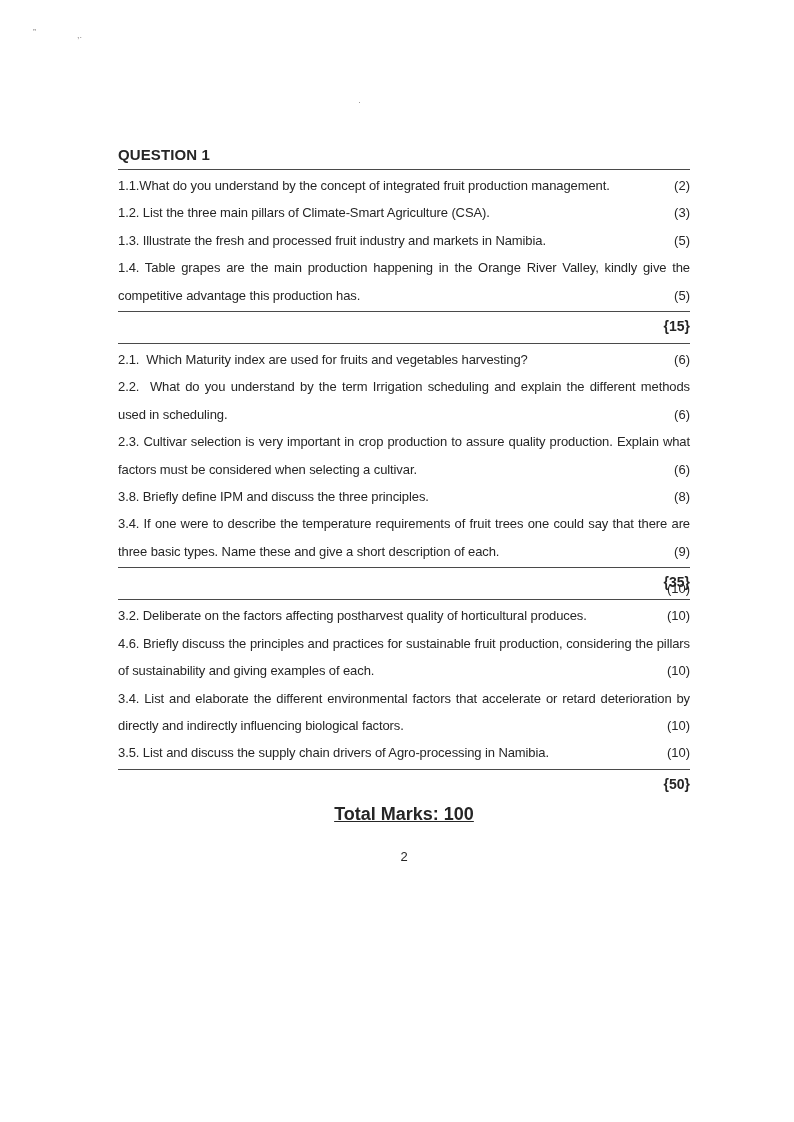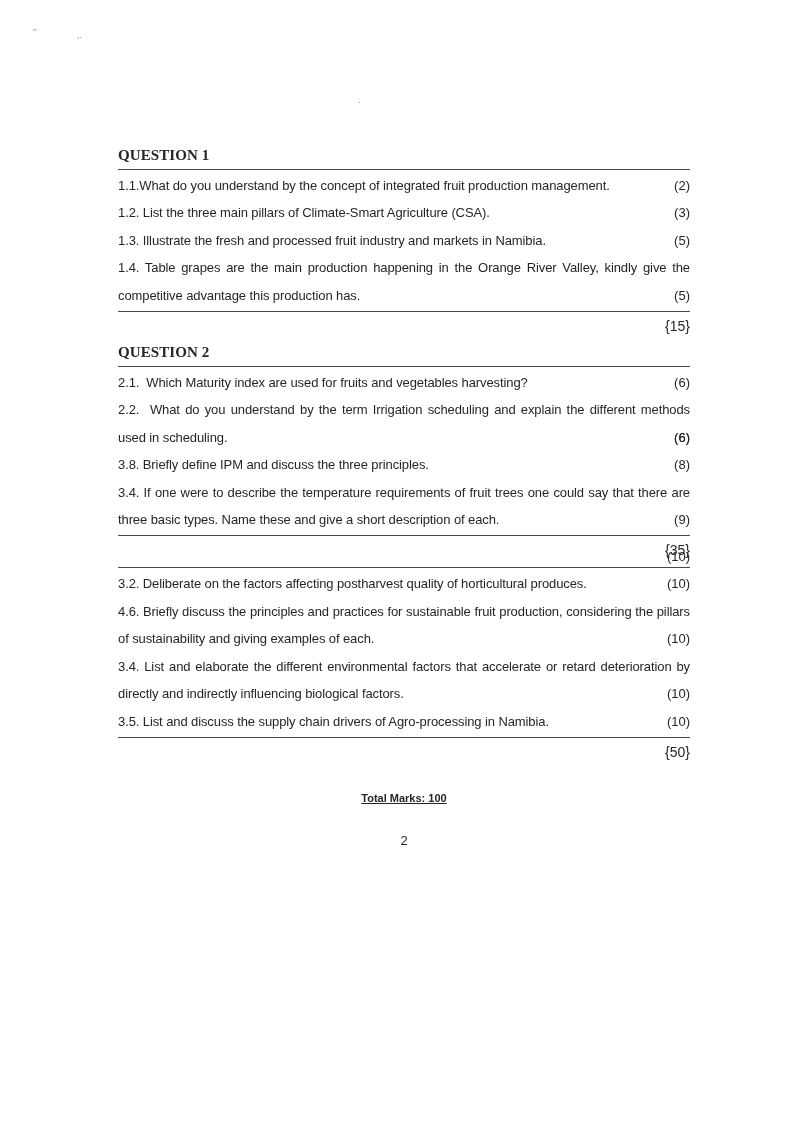--- a/index.html
+++ b/index.html
@@ -17,21 +17,20 @@
     top: 146px;
     width: 572px;
   }
   .question { margin-bottom: 4px; }
   .q-heading {
     font-size: 15px;
     font-weight: 700;
     line-height: 18px;
     margin: 0 0 5px 0;
     letter-spacing: 0.1px;
-    font-family: Liberation Serif, serif;
   }
   .rule {
     border: none;
     border-top: 1.7px solid #4a4a4a;
     margin: 0;
     height: 0;
   }
   .items { padding: 2px 0 2px 0; }
   .q-item {
     position: relative;
@@ -43,31 +42,31 @@
   }
   .q-mark {
     position: absolute;
     right: 0;
     bottom: 0;
     line-height: 27.4px;
     letter-spacing: 0;
   }
   .q-total {
     font-size: 14px;
-    font-weight: 400;
+    font-weight: 700;
     text-align: right;
     line-height: 26px;
     margin: 1px 0 0 0;
   }
   .total-marks {
     text-align: center;
-    font-size: 11px;
+    font-size: 18px;
     font-weight: 700;
     text-decoration: underline;
-    margin-top: 24px;
+    margin-top: 8px;
     line-height: 18px;
   }
   .page-number {
     text-align: center;
     font-size: 13px;
     margin-top: 26px;
     line-height: 16px;
   }
   .artifact {
     position: absolute;
@@ -95,26 +94,25 @@
       <p class="q-item"><span>1.1.What do you understand by the concept of integrated fruit production management.</span><span class="q-mark">(2)</span></p>
       <p class="q-item"><span>1.2. List the three main pillars of Climate-Smart Agriculture (CSA).</span><span class="q-mark">(3)</span></p>
       <p class="q-item"><span>1.3. Illustrate the fresh and processed fruit industry and markets in Namibia.</span><span class="q-mark">(5)</span></p>
       <p class="q-item"><span>1.4. Table grapes are the main production happening in the Orange River Valley, kindly give the competitive advantage this production has.</span><span class="q-mark">(5)</span></p>
     </div>
     <hr class="rule">
     <p class="q-total">{15}</p>
   </section>
 
   <section class="question">
-    <h2 class="q-heading">QUESTION 2</h2>
     <hr class="rule">
     <div class="items">
       <p class="q-item"><span>2.1.&nbsp; Which Maturity index are used for fruits and vegetables harvesting?</span><span class="q-mark">(6)</span></p>
       <p class="q-item"><span>2.2.&nbsp; What do you understand by the term Irrigation scheduling and explain the different methods used in scheduling.</span><span class="q-mark">(6)</span></p>
-      <p class="q-item"><span class="q-mark">(6)</span></p>
+      <p class="q-item"><span>2.3. Cultivar selection is very important in crop production to assure quality production. Explain what factors must be considered when selecting a cultivar.</span><span class="q-mark">(6)</span></p>
       <p class="q-item"><span>3.8. Briefly define IPM and discuss the three principles.</span><span class="q-mark">(8)</span></p>
       <p class="q-item"><span>3.4. If one were to describe the temperature requirements of fruit trees one could say that there are three basic types. Name these and give a short description of each.</span><span class="q-mark">(9)</span></p>
     </div>
     <hr class="rule">
     <p class="q-total">{35}</p>
   </section>
 
   <section class="question">
     <hr class="rule">
     <div class="items">

